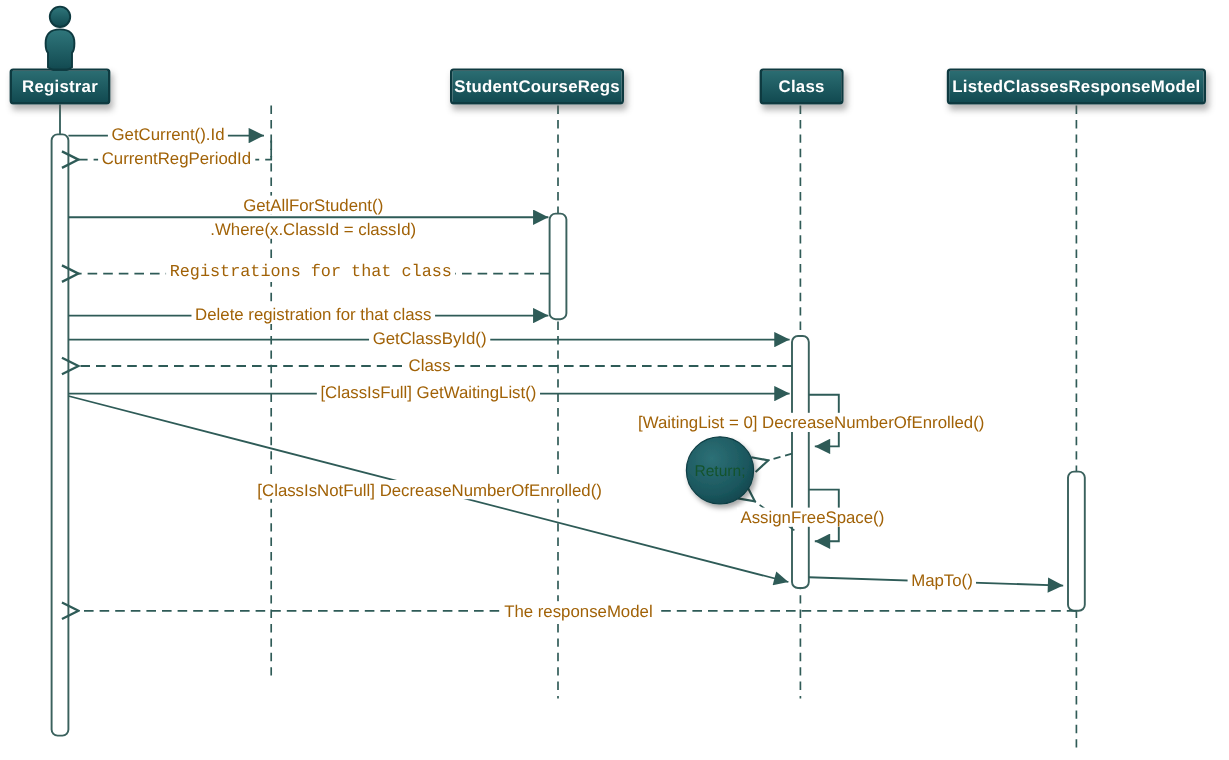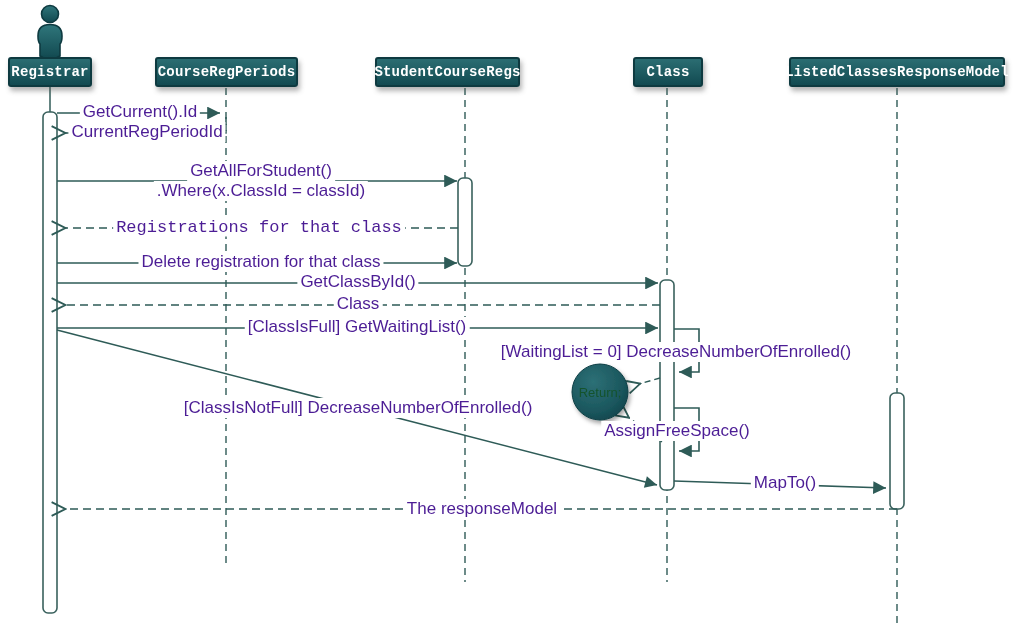--- a/index.html
+++ b/index.html
@@ -8,26 +8,25 @@
     font-family:"Liberation Sans", sans-serif;
   }
   svg{position:absolute;left:0;top:0;}
   .pbox{
     position:absolute;top:57px;height:30px;box-sizing:border-box;
     background:linear-gradient(180deg,#2b6d72 0%,#1d5a60 55%,#124a51 100%);
     border:2px solid #0e3a40;border-radius:3px;
     color:#ffffff;font-weight:bold;font-size:14px;letter-spacing:.2px;
     display:flex;align-items:center;justify-content:center;
     box-shadow:2px 4px 5px rgba(90,90,90,.45);
-    font-family:Liberation Mono, monospace;
   }
   .mlabel{
     position:absolute;transform:translate(-50%,-50%);
     background:#ffffff;padding:0 3px;white-space:nowrap;
-    font-size:17px;color:#4c1d95;
+    font-size:14px;color:#a16207;
   }
   .rlabel{
     position:absolute;transform:translate(-50%,-50%);
     background:transparent;padding:0;white-space:nowrap;
     font-size:13px;color:#14532d;
   }
   .actor{position:absolute;left:28px;top:3px;}
 </style>
 </head>
 <body>
@@ -87,23 +86,20 @@
   </svg>
 
   <svg class="actor" width="44" height="58">
     <circle cx="22" cy="11" r="8.5" fill="url(#tg)" stroke="#0e3a40" stroke-width="1.6"></circle>
     <path d="M12,53 L12,41 Q10,39 10,33 Q10,21.5 22,21.5 Q34,21.5 34,33 Q34,39 32,41 L32,53 Q27,56.5 22,56.5 Q17,56.5 12,53 Z" fill="url(#tg)" stroke="#0e3a40" stroke-width="1.6"></path>
   </svg>
 
   <div class="pbox" style="left:8px;width:84px;">
     <span>Registrar</span>
   </div>
-  <div class="pbox" style="left:155px;width:143px;">
-    <span>CourseRegPeriods</span>
-  </div>
   <div class="pbox" style="left:375px;width:145px;">
     <span>StudentCourseRegs</span>
   </div>
   <div class="pbox" style="left:633px;width:70px;">
     <span>Class</span>
   </div>
   <div class="pbox" style="left:789px;width:216px;">
     <span>ListedClassesResponseModel</span>
   </div>
 

